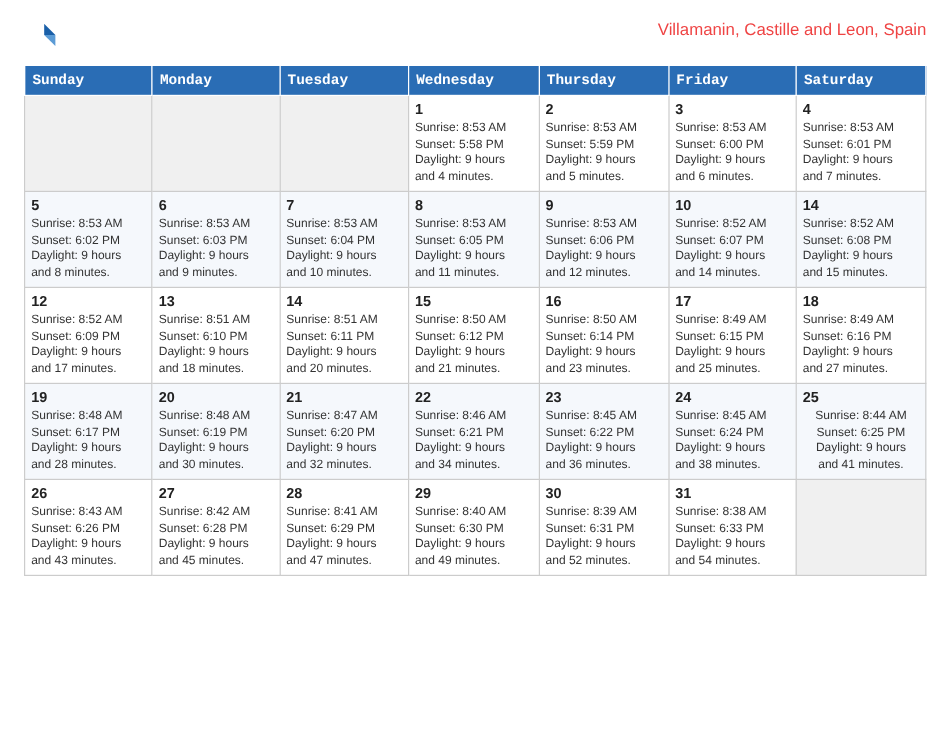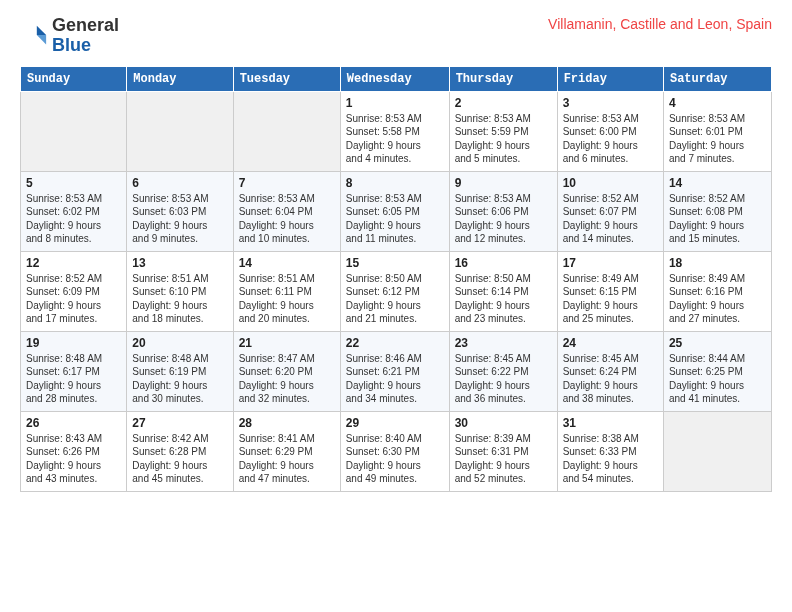--- a/index.html
+++ b/index.html
@@ -94,24 +94,20 @@
 </head>
 <body>
 
 <div class="page">
   <div class="header">
     <div class="logo">
       <svg class="logo-icon" viewBox="0 0 30 30">
         <polygon points="18,4 28,14 18,14" fill="#1a5fa8"></polygon>
         <polygon points="18,14 28,14 28,24" fill="#5b9bd5"></polygon>
       </svg>
-      <div class="logo-text">
-        <span class="logo-general">General</span><br>
-        <span class="logo-blue">Blue</span>
-      </div>
     </div>
     <div class="title-section">
       <div class="subtitle">Villamanin, Castille and Leon, Spain</div>
     </div>
   </div>
 
   <table class="calendar">
     <thead>
       <tr>
         <th>Sunday</th>
@@ -297,21 +293,21 @@
           </td>
           <td>
             <span class="day-number">24</span>
             <div class="day-info" style="white-space: pre-line;">Sunrise: 8:45 AM
 Sunset: 6:24 PM
 Daylight: 9 hours
 and 38 minutes.</div>
           </td>
           <td>
             <span class="day-number">25</span>
-            <div class="day-info" style="white-space: pre-line;">Sunrise: 8:44 AM
+            <div class="day-info" style="white-space: pre-line; text-align: center;">Sunrise: 8:44 AM
 Sunset: 6:25 PM
 Daylight: 9 hours
 and 41 minutes.</div>
           </td>
         </tr>
         <tr>
           <td>
             <span class="day-number">26</span>
             <div class="day-info" style="white-space: pre-line;">Sunrise: 8:43 AM
 Sunset: 6:26 PM

